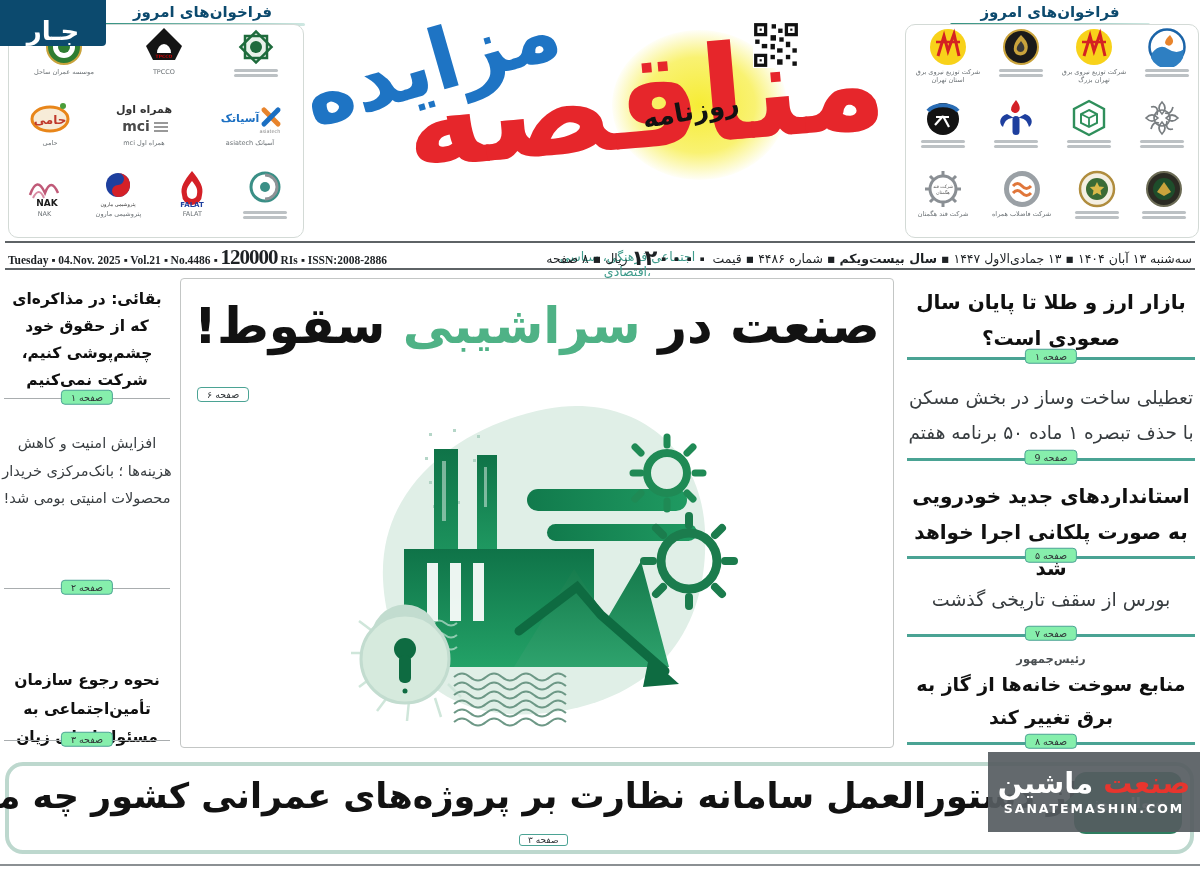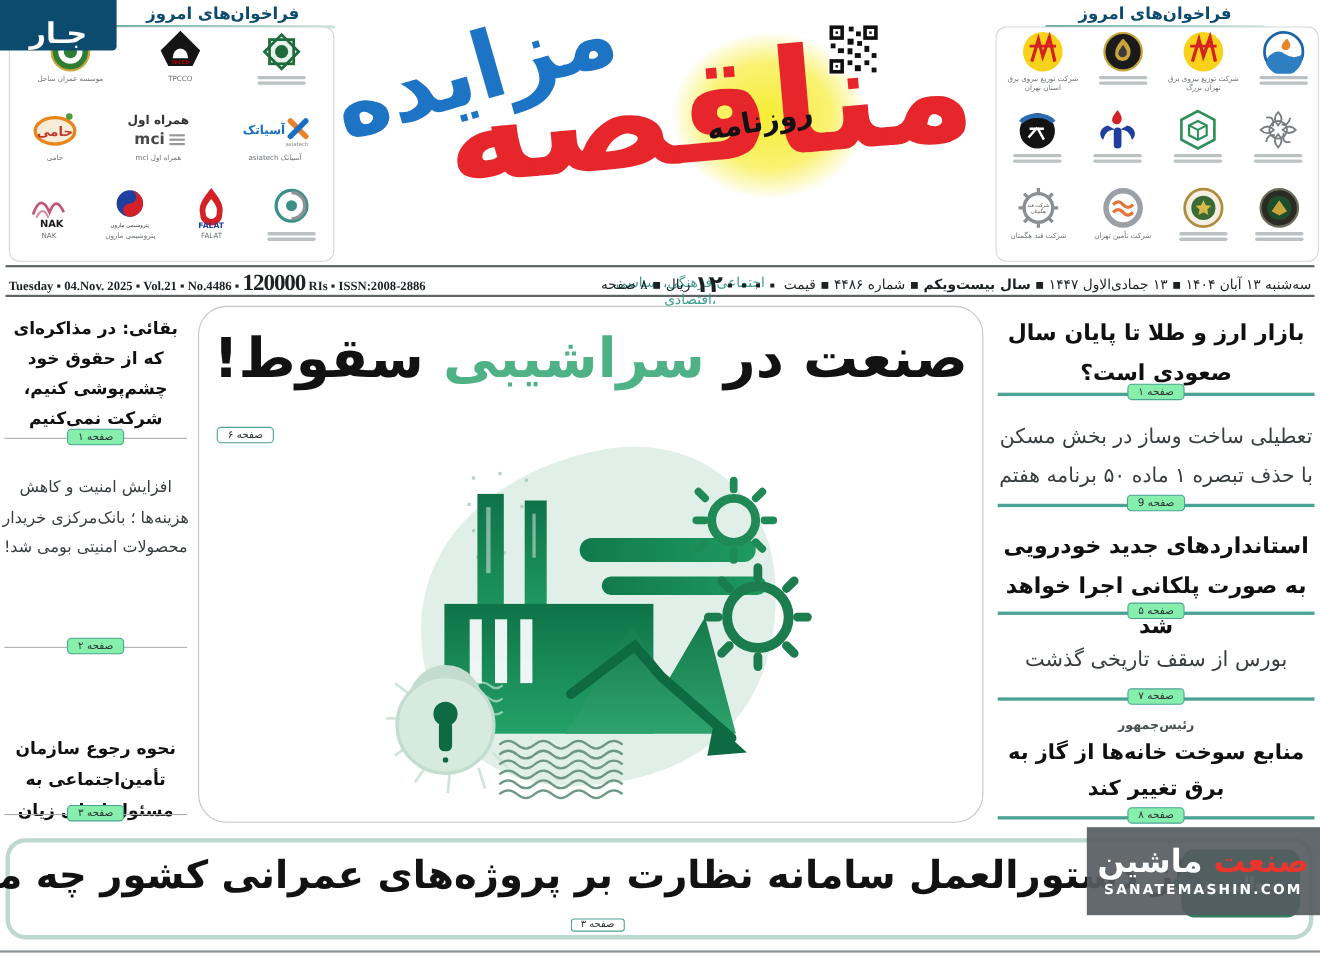--- a/index.html
+++ b/index.html
@@ -50,21 +50,21 @@
   .h-light{font-weight:normal;color:#383d40;}
   .sep{position:absolute;height:0;}
   .sep .line{position:absolute;left:0;right:0;top:0;height:1px;background:#a9adaf;}
   .sep .tline{position:absolute;left:0;right:0;top:0;height:2.5px;background:#4aa394;}
   .pbadge{position:absolute;left:50%;transform:translate(-50%,-55%);background:#86efac;
         border:1px solid #4ba394;border-radius:4px;font-size:9.5px;color:#2e3336;
         padding:1px 9px;white-space:nowrap;direction:rtl;z-index:2;}
   .kicker{direction:rtl;text-align:center;font-size:11.5px;font-weight:bold;color:#4c5154;}
   
   .centerbox{position:absolute;left:180px;top:278px;width:712px;height:468px;background:#fff;
-        border:1.5px solid #c3c6c5;border-radius:26px;}
+        border:1.5px solid #c3c6c5;border-radius:4px;}
   .main-headline{position:absolute;left:0;right:0;top:18px;text-align:center;direction:rtl;
         font-size:50px;font-weight:800;letter-spacing:-1px;white-space:nowrap;color:#121212;}
   .main-headline .grn{color:#4fb286;}
   .badge6{position:absolute;left:16px;top:104px;}
   .badge6 .bx{background:#fff;border:1px solid #4ba394;border-radius:4px;font-size:9.5px;
         color:#2e3336;padding:1px 9px;direction:rtl;display:inline-block;}
   .illus{position:absolute;left:168px;top:112px;width:400px;height:340px;}
   
   .banner{position:absolute;left:5px;top:762px;width:1181px;height:84px;background:#fff;
         border:4px solid #bdd8ce;border-radius:18px;z-index:1;}
@@ -322,21 +322,21 @@
         </div>
         <div class="cap">شرکت قند هگمتان</div>
       </div>
       <div class="cell">
         <div class="lg">
           <svg viewBox="0 0 40 40">
               <circle cx="20" cy="20" r="15.5" fill="none" stroke="#9aa0a5" stroke-width="5"></circle>
               <path d="M11 17 q4.5 -5 9 0 t9 0 M11 24 q4.5 -5 9 0 t9 0" stroke="#e0763a" stroke-width="3" fill="none"></path>
             </svg>
         </div>
-        <div class="cap">شرکت تأمین تهران</div>
+        <div class="cap">شرکت فاضلاب همراه</div>
       </div>
       <div class="cell">
         <div class="lg">
           <svg viewBox="0 0 40 40">
               <circle cx="20" cy="20" r="17" fill="#f4efe2" stroke="#b08d3e" stroke-width="2.5"></circle>
               <circle cx="20" cy="20" r="11" fill="#3a6b35"></circle>
               <path d="M20 13 l2.2 4.6 5 .5 -3.7 3.4 1 5 -4.5 -2.6 -4.5 2.6 1 -5 -3.7 -3.4 5 -.5 Z" fill="#d9b94a"></path>
             </svg>
         </div>
         <div class="cap"></div>

